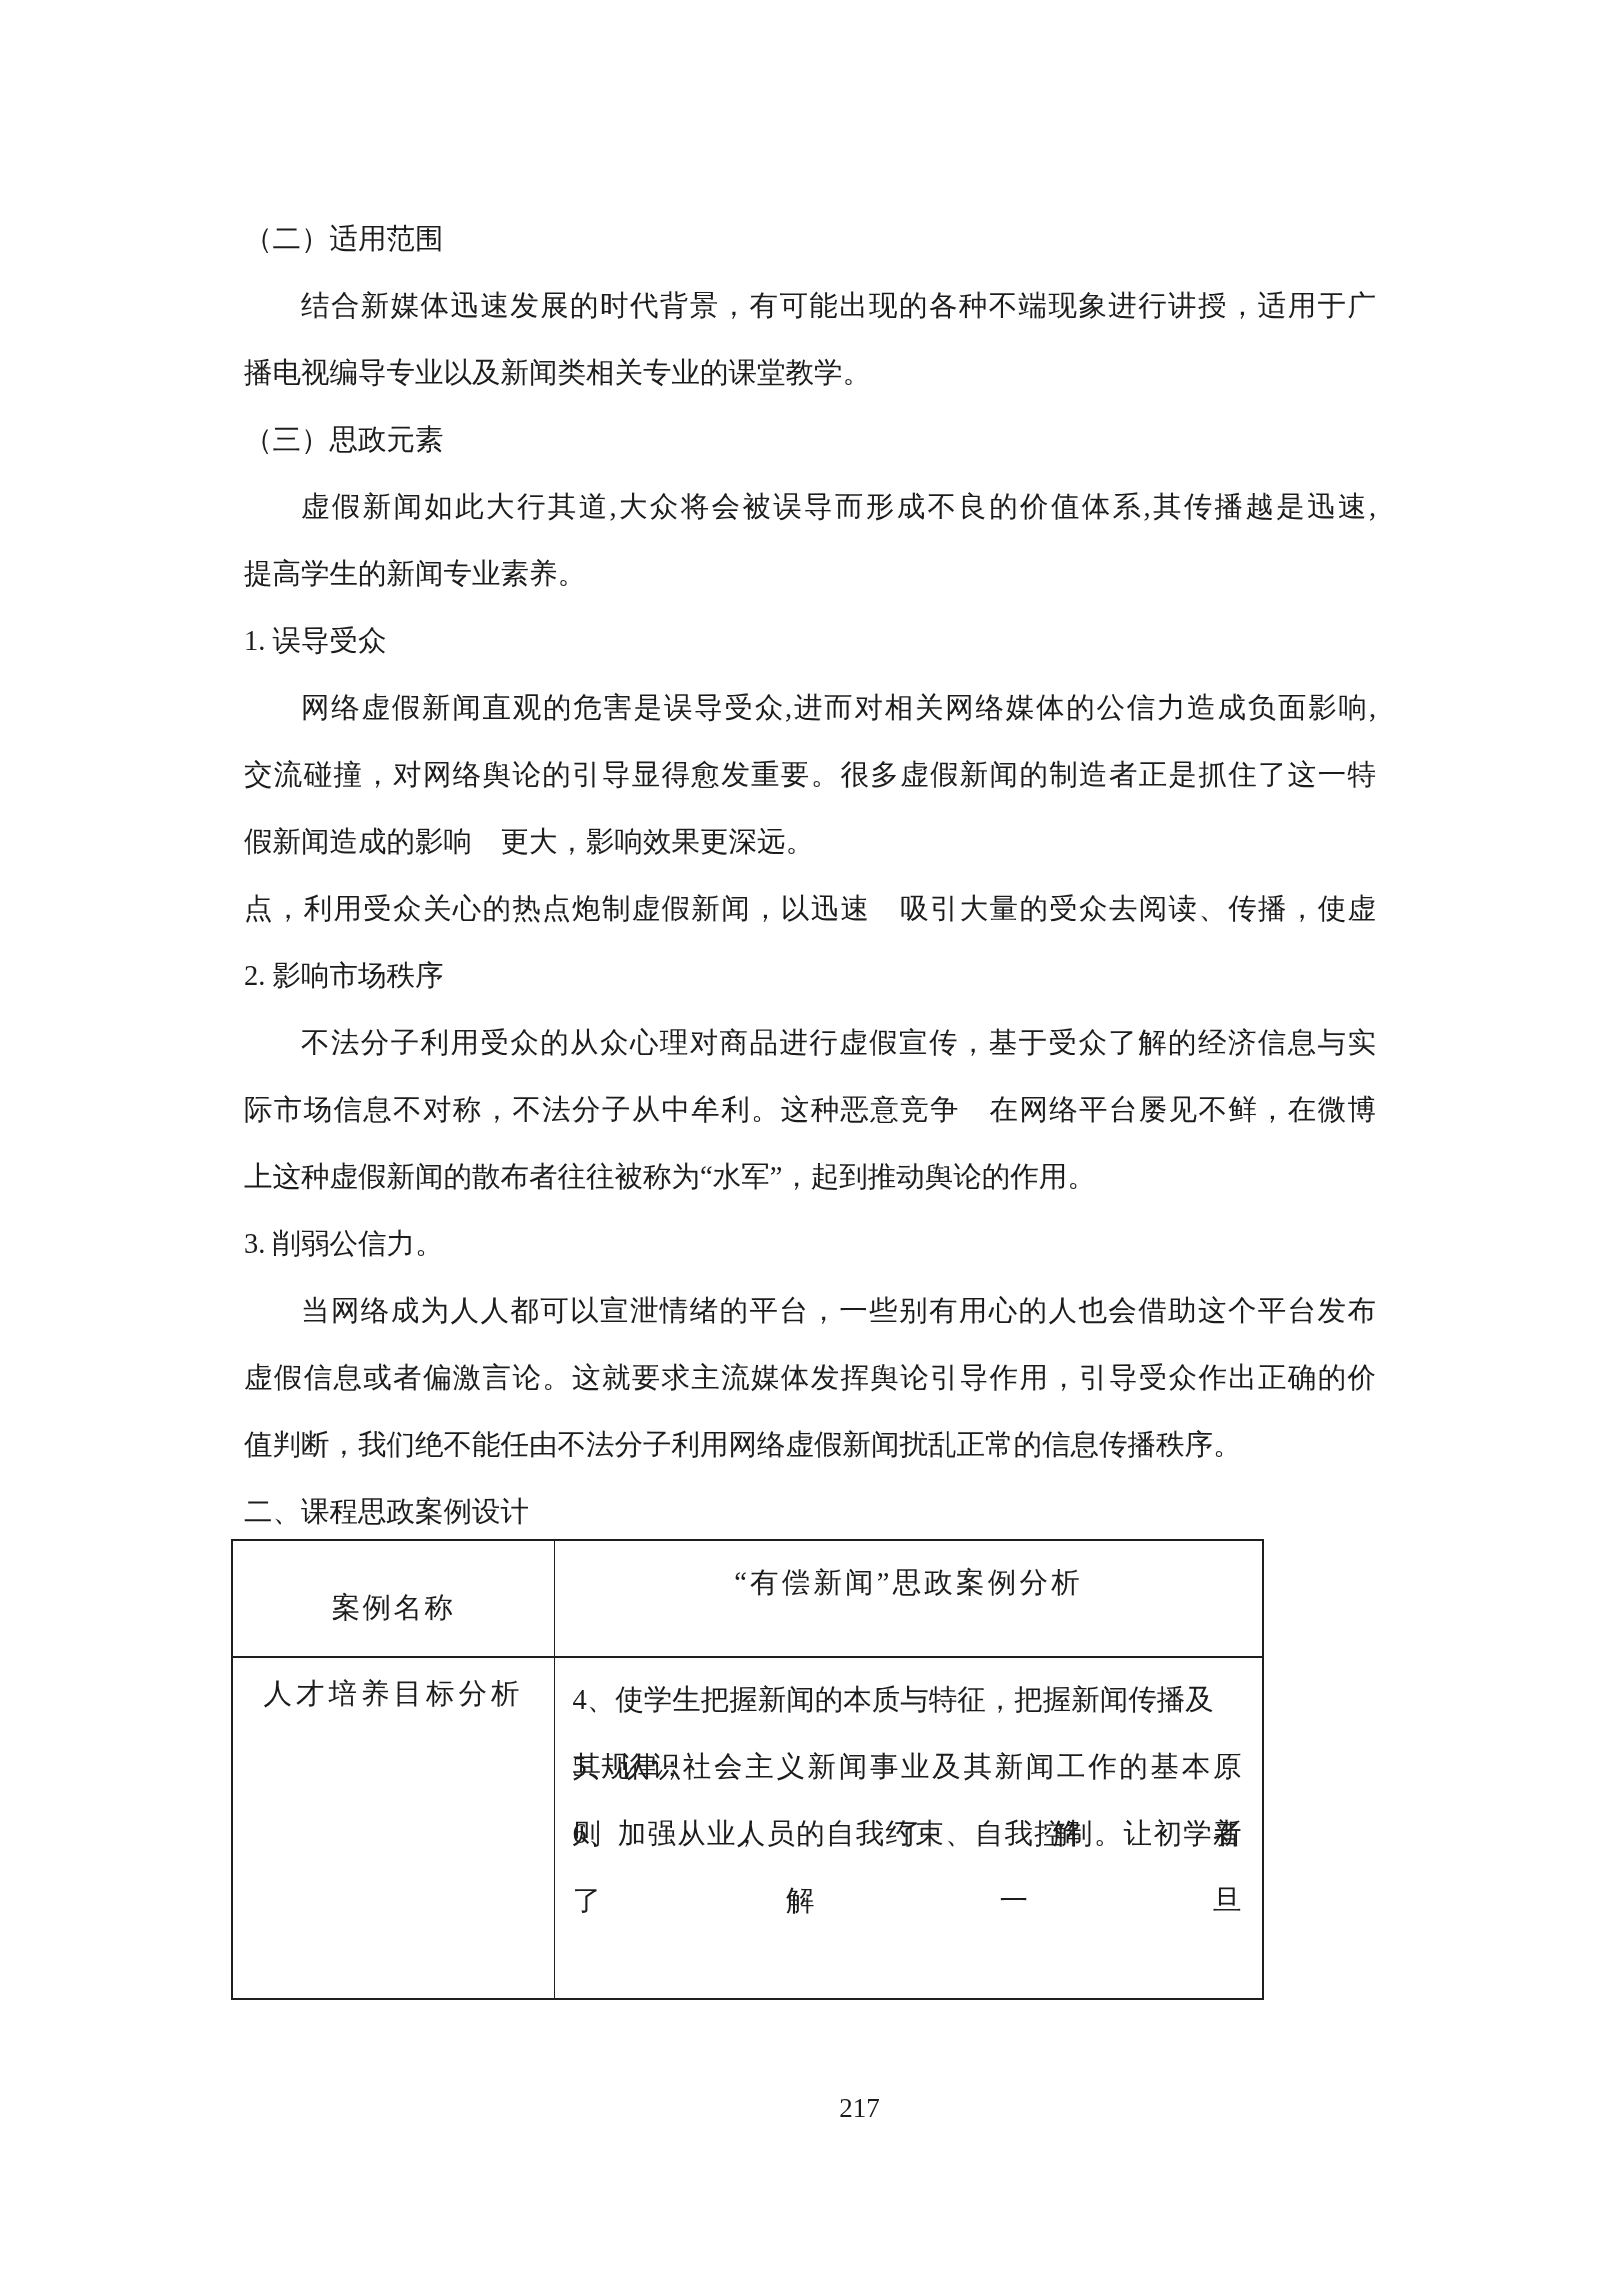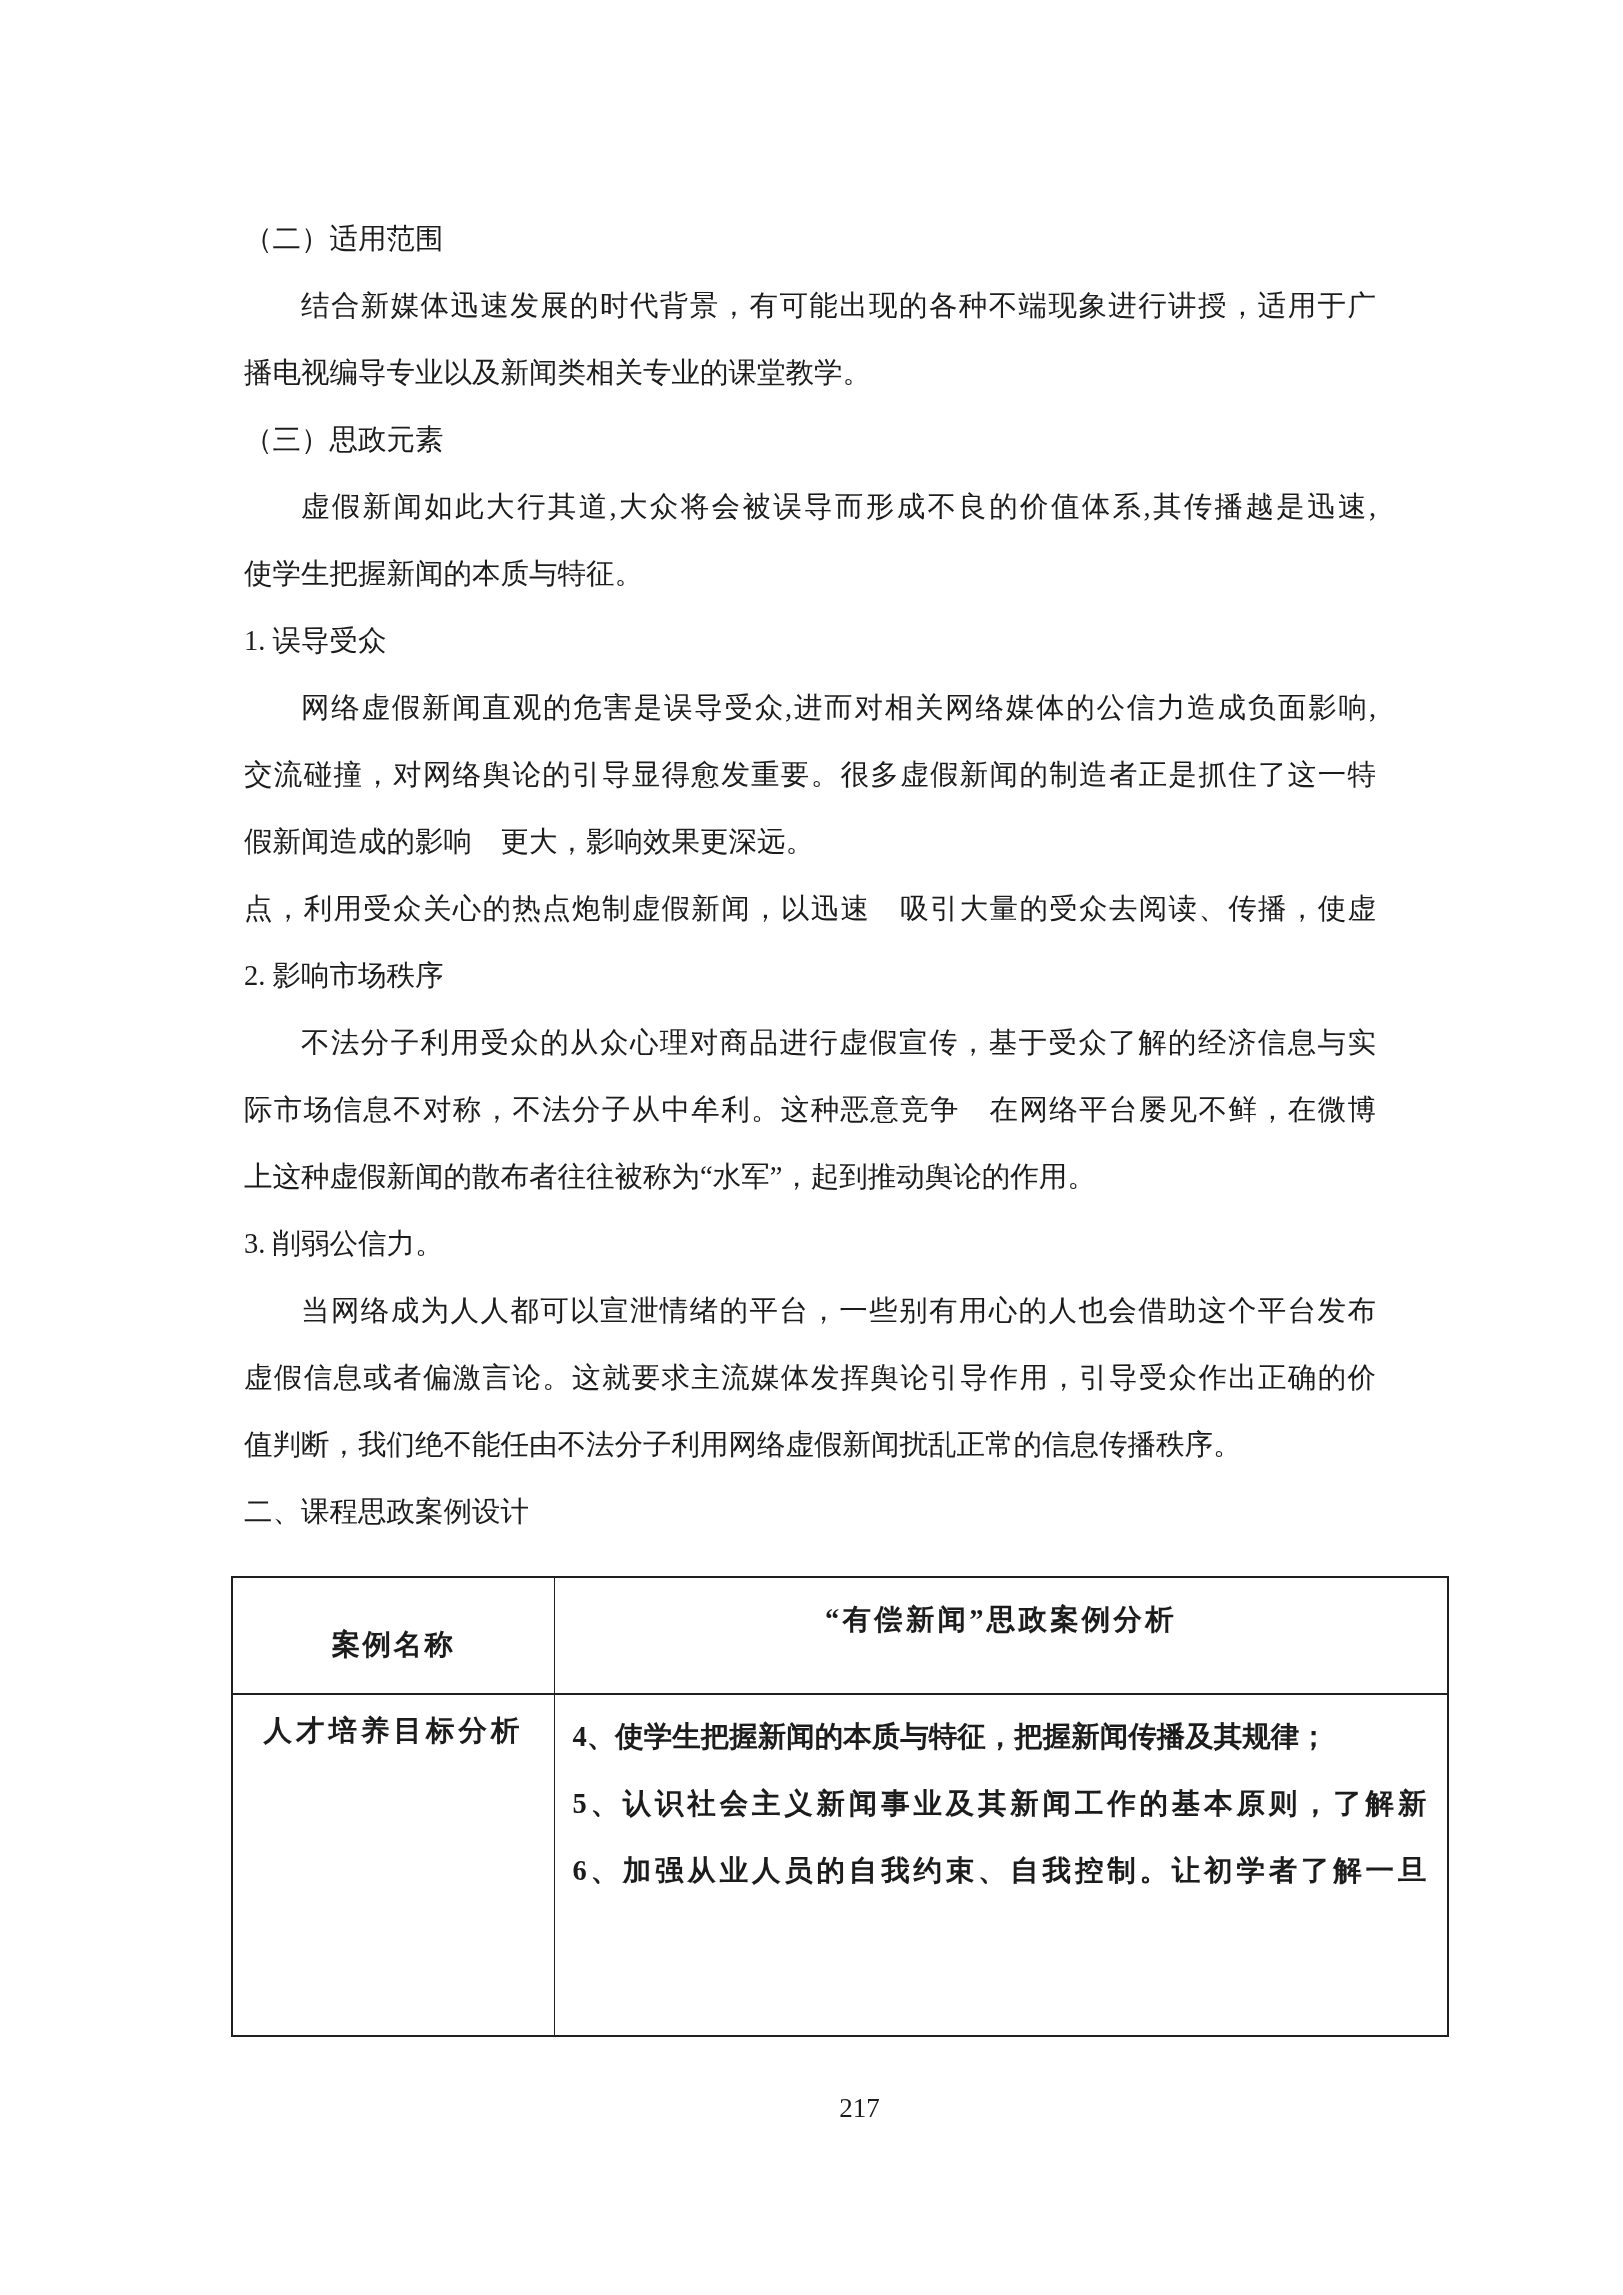--- a/index.html
+++ b/index.html
@@ -19,29 +19,28 @@
   }
   .line{
     height:67px;line-height:67px;
     white-space:normal;
   }
   .line.j{text-align:justify;text-align-last:justify;}
   .line.i{text-indent:57px;}
   
   .case-table{
     position:absolute;
-    left:231px;top:1576px;
-    width:1218px;height:461px;
+    left:231px;top:1539px;
+    width:1033px;height:461px;
     box-sizing:border-box;
     border:2.4px solid #1f1f1f;
     display:grid;
     grid-template-columns:322px 1fr;
     grid-template-rows:117px 1fr;
     font-size:28.5px;
-    font-weight:bold;
   }
   .cell{box-sizing:border-box;overflow:hidden;}
   .cell.c11{
     border-right:1.6px solid #1f1f1f;border-bottom:2.4px solid #1f1f1f;
     text-align:center;padding-top:49px;letter-spacing:2.4px;line-height:35px;
   }
   .cell.c12{
     border-bottom:2.4px solid #1f1f1f;
     text-align:center;padding-top:24px;letter-spacing:3.2px;line-height:35px;
   }
@@ -64,21 +63,21 @@
 <body>
 
 <div class="page">
 
   <div class="body-text" id="body-lines">
       <div class="line">（二）适用范围</div>
       <div class="line j i">结合新媒体迅速发展的时代背景，有可能出现的各种不端现象进行讲授，适用于广</div>
       <div class="line">播电视编导专业以及新闻类相关专业的课堂教学。</div>
       <div class="line">（三）思政元素</div>
       <div class="line j i">虚假新闻如此大行其道,大众将会被误导而形成不良的价值体系,其传播越是迅速,</div>
-      <div class="line">使学生把握新闻的本质与特征。</div>
+      <div class="line">提高学生的新闻专业素养。</div>
       <div class="line">1. 误导受众</div>
       <div class="line j i">网络虚假新闻直观的危害是误导受众,进而对相关网络媒体的公信力造成负面影响,</div>
       <div class="line j">交流碰撞，对网络舆论的引导显得愈发重要。很多虚假新闻的制造者正是抓住了这一特</div>
       <div class="line">假新闻造成的影响　更大，影响效果更深远。</div>
       <div class="line j">点，利用受众关心的热点炮制虚假新闻，以迅速　吸引大量的受众去阅读、传播，使虚</div>
       <div class="line">2. 影响市场秩序</div>
       <div class="line j i">不法分子利用受众的从众心理对商品进行虚假宣传，基于受众了解的经济信息与实</div>
       <div class="line j">际市场信息不对称，不法分子从中牟利。这种恶意竞争　在网络平台屡见不鲜，在微博</div>
       <div class="line">上这种虚假新闻的散布者往往被称为“水军”，起到推动舆论的作用。</div>
       <div class="line">3. 削弱公信力。</div>

